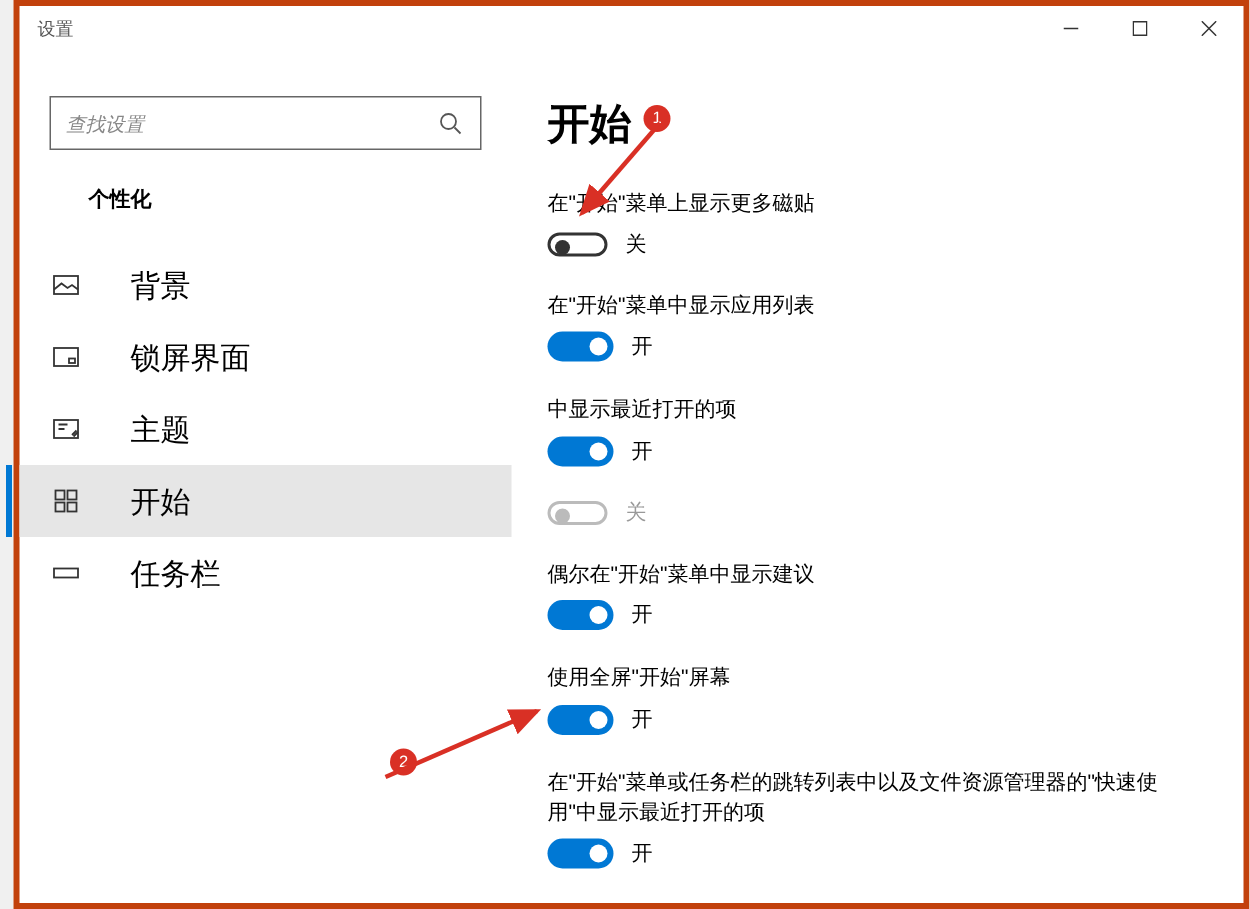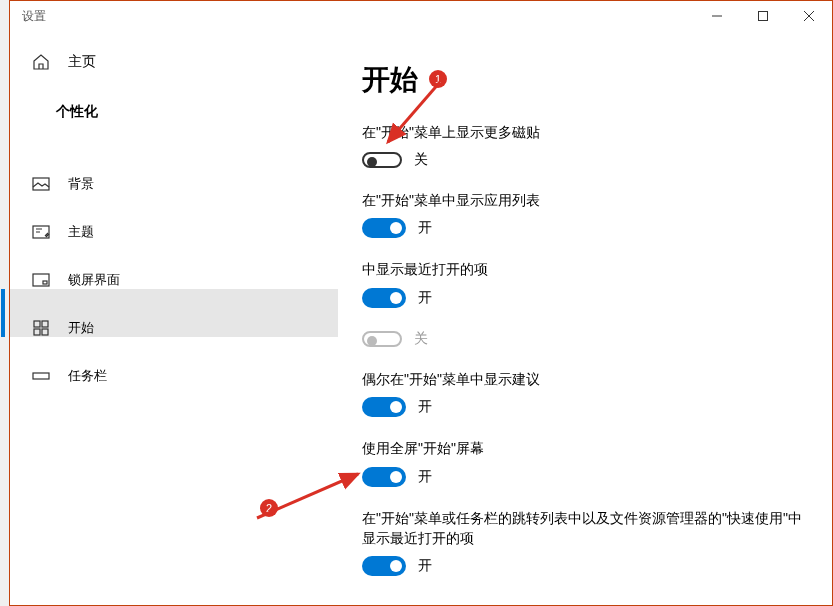--- a/index.html
+++ b/index.html
@@ -12,21 +12,21 @@
     position: relative;
     overflow: hidden;
   }
   .window {
     position: absolute;
     left: 9px;
     top: 0;
     width: 824px;
     height: 606px;
     background: #fff;
-    border: 1px solid #c2410c;
+    border: 4px solid #c2410c;
     display: flex;
     flex-direction: column;
   }
   .titlebar {
     height: 30px;
     display: flex;
     align-items: center;
     padding-left: 12px;
     font-size: 12px;
     color: #555;
@@ -104,25 +104,25 @@
     padding: 24px 0 10px 22px;
     font-weight: bold;
     font-size: 14px;
     margin-left: 24px;
   }
   .nav-list {
     margin-top: 14px;
   }
   .nav-item {
     display: flex;
-    align-items: flex-end;
+    align-items: center;
     padding: 0 0 0 22px;
     height: 48px;
-    gap: 18px;
-    font-size: 13px;
+    gap: 34px;
+    font-size: 20px;
     cursor: pointer;
     position: relative;
   }
   .nav-item.selected {
     background: #e6e6e6;
   }
   .nav-item.selected::before {
     content: "";
     position: absolute;
     left: -9px;
@@ -240,60 +240,63 @@
         <svg viewBox="0 0 10 10">
             <line x1="0" y1="0" x2="10" y2="10" stroke="#333" stroke-width="1"></line>
             <line x1="10" y1="0" x2="0" y2="10" stroke="#333" stroke-width="1"></line>
           </svg>
       </div>
     </div>
   </div>
 
   <div class="content">
     <div class="sidebar">
-      <div class="home-row">
-        <span class="icon">
-          <svg viewBox="0 0 18 18">
-              <path d="M2 8 L9 2 L16 8 L16 16 L2 16 Z M7 16 L7 11 L11 11 L11 16"></path>
-            </svg>
-        </span>
-        <span>主页</span>
-      </div>
-
+
+      <div class="search-wrap">
+        <div class="search-box">
+          <input type="text" placeholder="查找设置" style="">
+          <span class="search-icon-wrap">
+            <svg viewBox="0 0 16 16">
+                <circle cx="7" cy="7" r="5"></circle>
+                <line x1="11" y1="11" x2="15" y2="15"></line>
+              </svg>
+          </span>
+        </div>
+      </div>
 
       <div class="category-label">个性化</div>
 
       <div class="nav-list">
         <div class="nav-item">
           <span class="icon">
             <svg viewBox="0 0 18 18">
                 <rect x="1" y="3" width="16" height="12"></rect>
                 <path d="M1 12 L6 8 L10 11 L13 9 L17 12"></path>
               </svg>
           </span>
           <span>背景</span>
+        </div>
+        <div class="nav-item">
+          <span class="icon">
+            <svg viewBox="0 0 18 18">
+                <rect x="1" y="3" width="16" height="12"></rect>
+                <rect x="11" y="10" width="4" height="3"></rect>
+              </svg>
+          </span>
+          <span>锁屏界面</span>
         </div>
         <div class="nav-item">
           <span class="icon">
             <svg viewBox="0 0 18 18">
                 <rect x="1" y="3" width="16" height="12"></rect>
                 <path d="M4 6 L10 6 M4 9 L8 9"></path>
                 <path d="M13 13 L16 10 M14 14 L17 11"></path>
               </svg>
           </span>
           <span>主题</span>
-        </div>
-        <div class="nav-item">
-          <span class="icon">
-            <svg viewBox="0 0 18 18">
-                <rect x="1" y="3" width="16" height="12"></rect>
-                <rect x="11" y="10" width="4" height="3"></rect>
-              </svg>
-          </span>
-          <span>锁屏界面</span>
         </div>
         <div class="nav-item selected">
           <span class="icon">
             <svg viewBox="0 0 18 18">
                 <rect x="2" y="2" width="6" height="6"></rect>
                 <rect x="10" y="2" width="6" height="6"></rect>
                 <rect x="2" y="10" width="6" height="6"></rect>
                 <rect x="10" y="10" width="6" height="6"></rect>
               </svg>
           </span>

